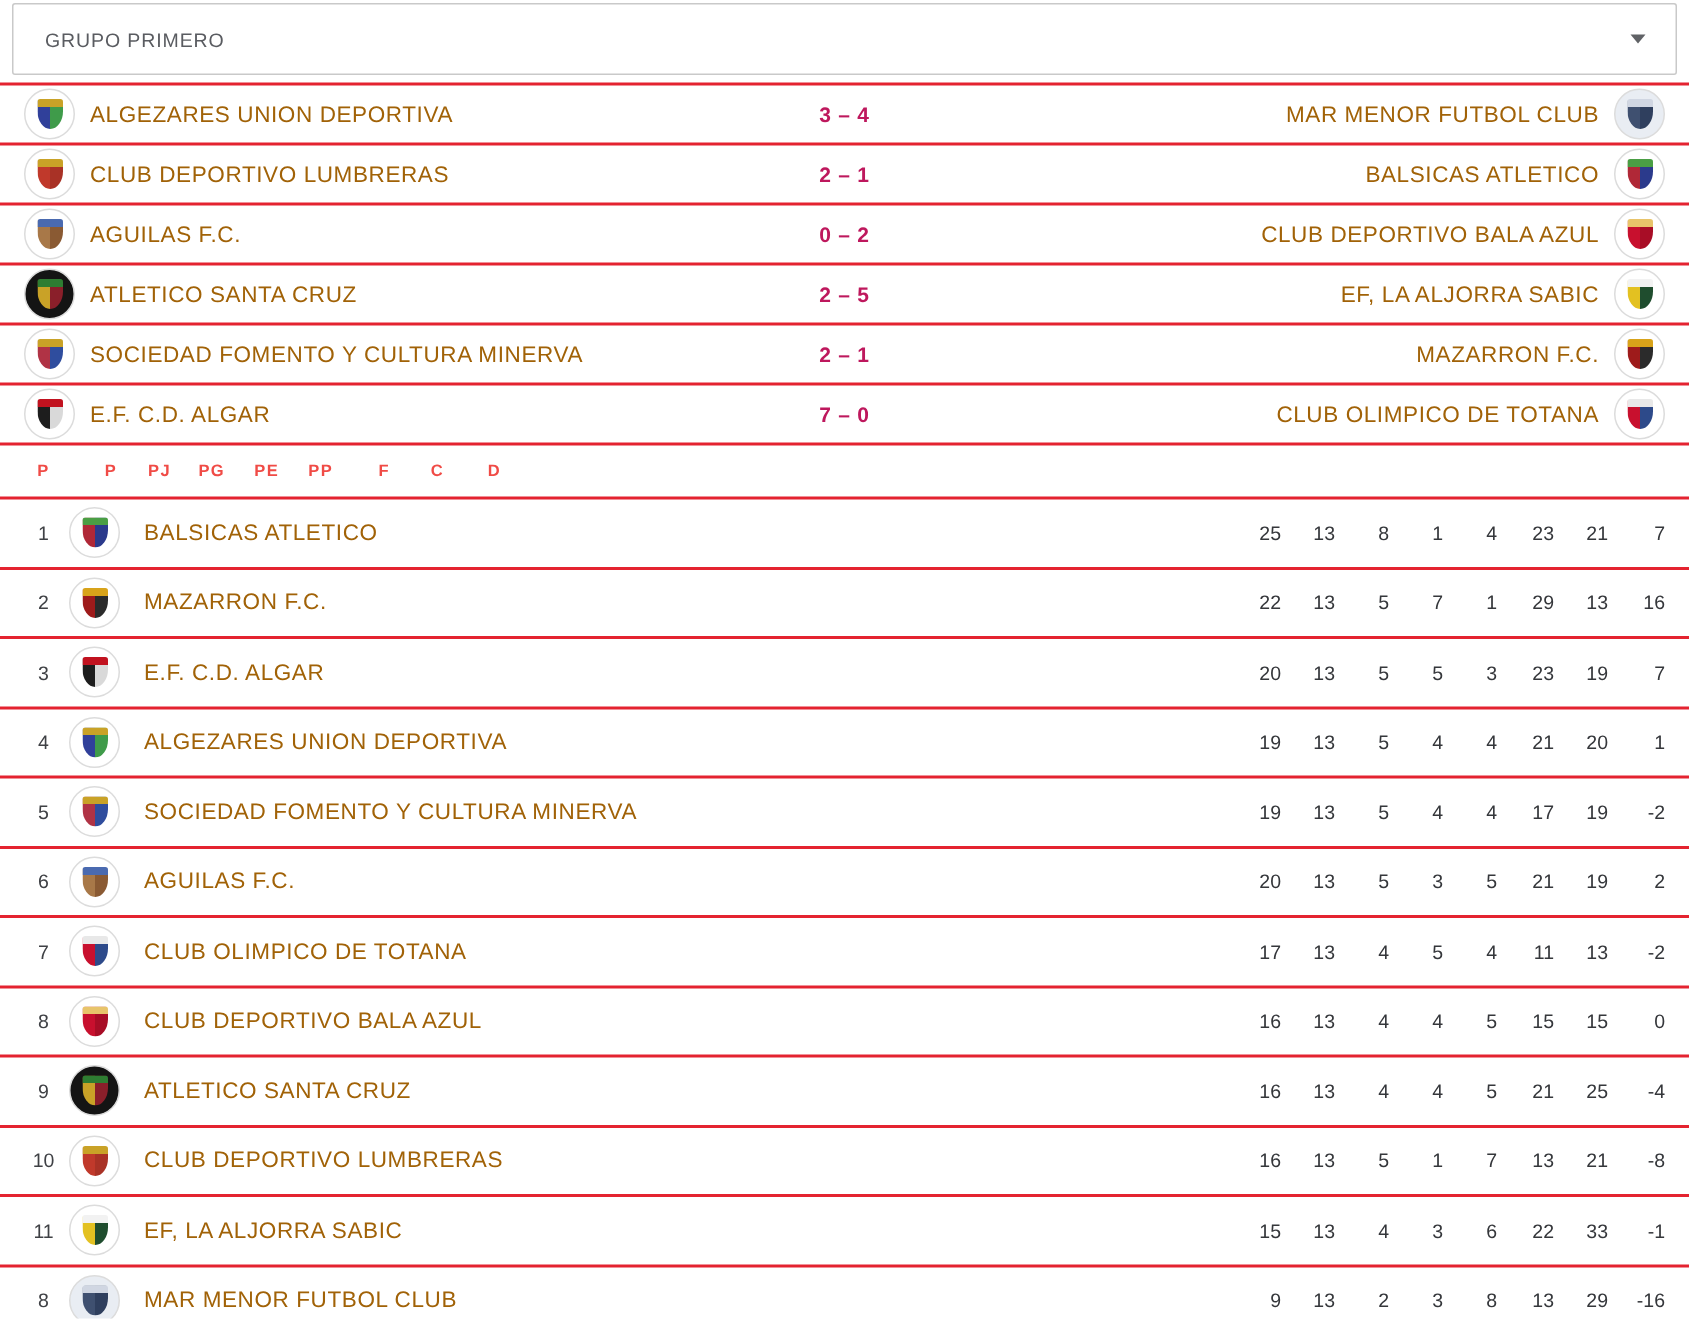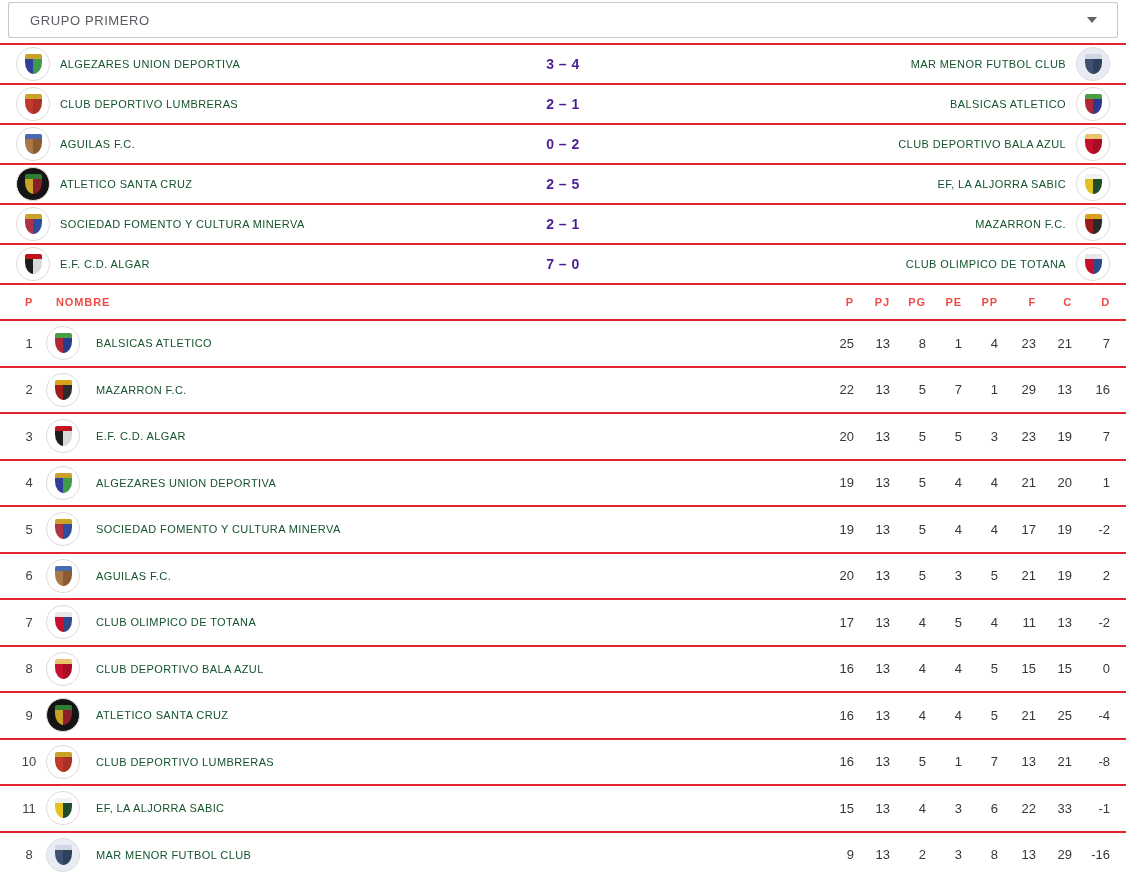--- a/index.html
+++ b/index.html
@@ -6,21 +6,21 @@
   html, body {
     width: 1126px; height: 879px;
     background: #ffffff;
     overflow: hidden;
     font-family: "Liberation Sans", "DejaVu Sans", sans-serif;
     color: #3f4145;
   }
   
   .select-bar {
     margin: 2px 8px 5px 8px;
-    height: 36px;
+    height: 48px;
     border: 1px solid #c9c9c9;
     border-radius: 2px;
     background: #fff;
     display: flex;
     align-items: center;
     justify-content: space-between;
     padding: 0 20px 0 21px;
     cursor: pointer;
   }
   .select-bar .value {
@@ -61,31 +61,31 @@
   }
   .side {
     flex: 1;
     display: flex;
     align-items: center;
     gap: 10px;
     min-width: 0;
   }
   .side.away { justify-content: flex-end; }
   .team-name {
-    font-size: 11px;
+    font-size: 15px;
     letter-spacing: 0.4px;
-    color: #14532d;
+    color: #a16207;
     white-space: nowrap;
   }
   .match-score {
     width: 110px;
     text-align: center;
     font-size: 14px;
     font-weight: bold;
-    color: #4c1d95;
+    color: #be185d;
     letter-spacing: 0.5px;
     flex: none;
   }
   
   .standings-header {
     height: 36px;
     border-top: 2px solid #e42330;
     display: flex;
     align-items: center;
     padding: 0 16px;
@@ -196,21 +196,20 @@
       <span class="badge" style="--c1: #c8102e; --c2: #2d4a8a; --c3: #e8e8e8;"></span>
     </div>
   </div>
 
 </div>
 
 <div>
 
   <div class="standings-header">
     <span class="pos-col">P</span>
-    <span class="name-col">NOMBRE</span>
     <span class="stats-cols">
       <span class="stat-cell">P</span>
       <span class="stat-cell">PJ</span>
       <span class="stat-cell">PG</span>
       <span class="stat-cell">PE</span>
       <span class="stat-cell">PP</span>
       <span class="stat-cell wide">F</span>
       <span class="stat-cell">C</span>
       <span class="stat-cell wide">D</span>
     </span>

